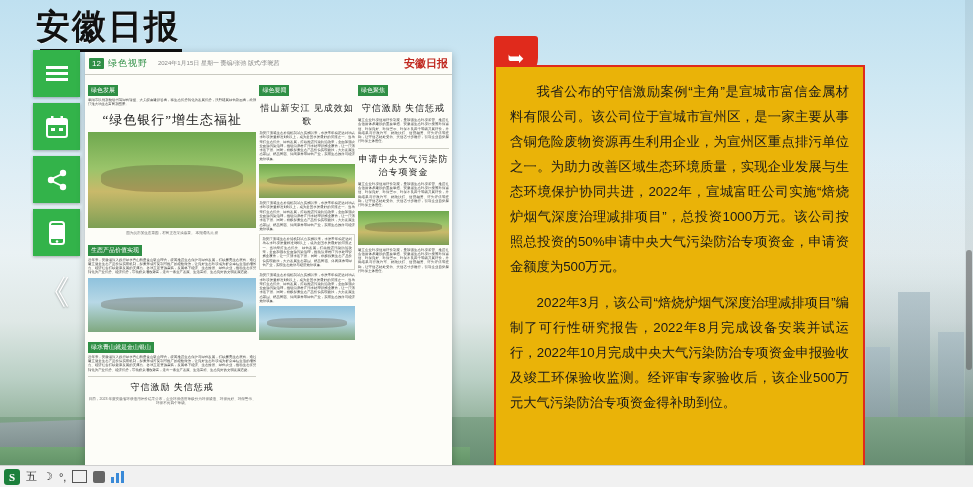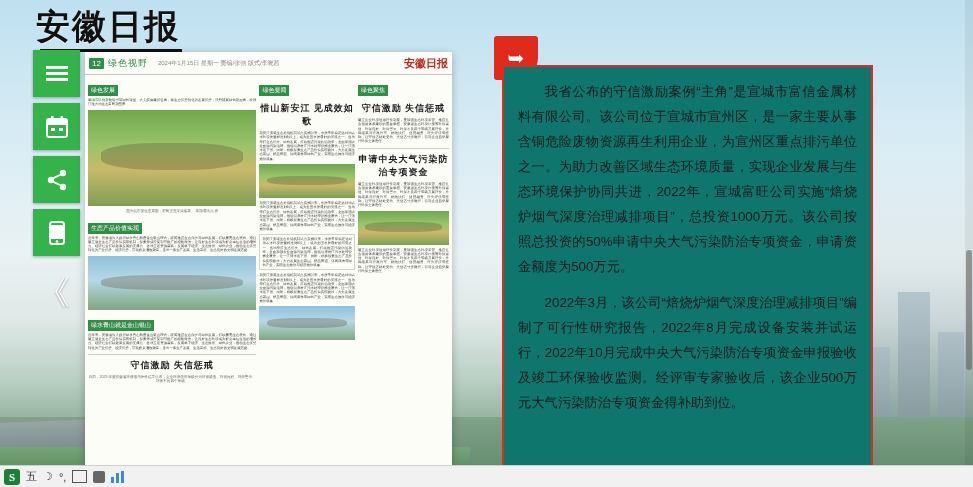--- a/index.html
+++ b/index.html
@@ -125,21 +125,21 @@
   .col {
     flex: 1;
     position: relative;
     overflow: hidden;
   }
   .col.wide { flex: 1.85; }
   .col.mid  { flex: 1.05; }
   .hl {
     color: #1b1b1b;
     font-size: 13px;
-    font-weight: bold;
+    font-weight: normal;
     text-align: center;
     font-family: "Liberation Serif", serif;
     margin: 4px 0 3px 0;
     letter-spacing: 1px;
   }
   .hl.small { font-size: 9px; }
   .tagbar {
     background: #2f8f45;
     color: #fff;
     font-size: 6px;
@@ -263,26 +263,25 @@
     background: #111;
   }
 
   
   .article {
     position: absolute;
     left: 494px;
     top: 65px;
     width: 371px;
     height: 418px;
-    background: #0f766e;
+    background: #eab308;
     border: 2px solid #e02a1c;
     box-sizing: border-box;
     padding: 12px 14px 8px 14px;
     overflow: hidden;
-    margin-left: 8px;
   }
   .article p {
     margin: 0 0 11px 0;
     font-size: 13.3px;
     line-height: 25px;
     color: #1a1a1a;
     text-align: justify;
     text-indent: 2em;
     font-family: "Liberation Sans", sans-serif;
   }
@@ -460,20 +459,21 @@
     <span class="sec">绿色视野</span>
     <span class="meta">2024年1月15日 星期一  责编/张弛  版式/李晓茜</span>
     <span class="logo">安徽日报</span>
   </div>
 
   <div class="paper-body">
 
     <div class="col wide">
       <span class="tagbar">绿色发展</span>
       <div class="text">阜阳市以创新驱动书写绿色转型、大美皖南建设答卷，将生态优势转化为发展优势，沃野铺展绿色新画卷，绘就江淮大地生态富民新图景。</div>
+      <div class="hl">“绿色银行”增生态福祉</div>
       <div class="photo"></div>
       <div class="cap">图为皖南某生态茶园，村民正在采摘春茶。 本报通讯员 摄</div>
       <span class="tagbar">生态产品价值实现</span>
       <div class="text">近年来，安徽省深入践行绿水青山就是金山银山理念，统筹推进生态保护与绿色发展，持续擦亮生态底色。通过建立健全生态产品价值实现机制，探索形成可复制可推广的经验做法，让良好生态环境成为群众幸福生活的增长点、经济社会持续健康发展的支撑点。各地立足资源禀赋，发展林下经济、生态旅游、绿色农业，推动生态优势转化为产业优势、经济优势，带动群众增收致富，走出一条生产发展、生活富裕、生态良好的文明发展道路。</div>
       <div class="photo blue small"></div>
       <span class="tagbar">绿水青山就是金山银山</span>
       <div class="text">近年来，安徽省深入践行绿水青山就是金山银山理念，统筹推进生态保护与绿色发展，持续擦亮生态底色。通过建立健全生态产品价值实现机制，探索形成可复制可推广的经验做法，让良好生态环境成为群众幸福生活的增长点、经济社会持续健康发展的支撑点。各地立足资源禀赋，发展林下经济、生态旅游、绿色农业，推动生态优势转化为产业优势、经济优势，带动群众增收致富，走出一条生产发展、生活富裕、生态良好的文明发展道路。</div>
       <hr class="rule">
       <div class="hl small">守信激励 失信惩戒</div>
       <div class="cap">日前，2023 年度安徽省环境信用评价结果公布，企业环保信用等级分为环保诚信、环保良好、环保警示、环保不良四个等级。</div>

